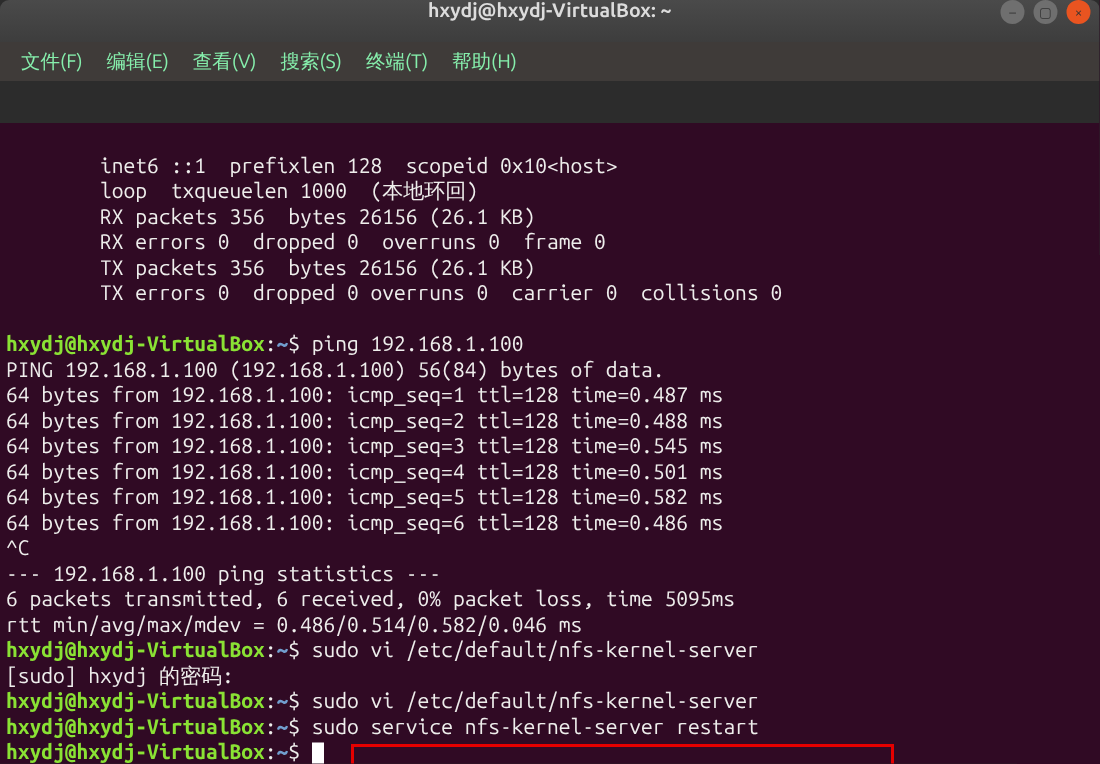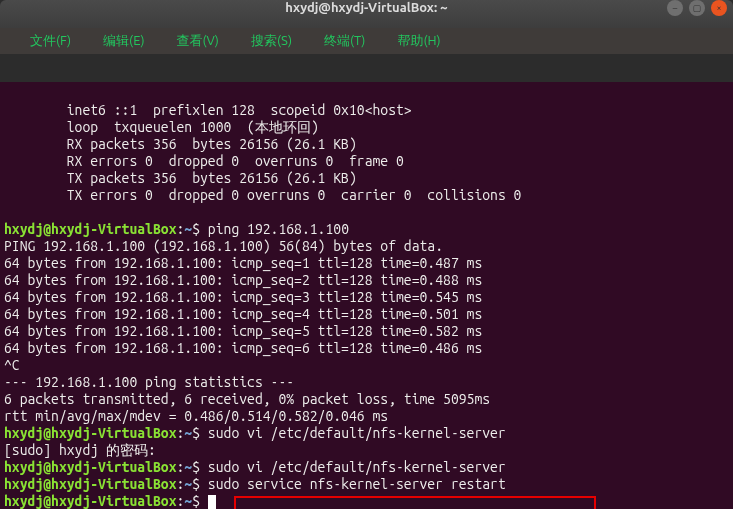--- a/index.html
+++ b/index.html
@@ -46,24 +46,23 @@
     .win-close { background: #e95420; }
     .menubar {
       background: #3f3b39;
       height: 26px;
       display: flex;
       align-items: center;
       padding-left: 8px;
       gap: 4px;
     }
     .menu-item {
-      color: #22c55e;
+      color: #86efac;
       font-size: 13px;
       padding: 2px 6px;
-      margin-left: 16px;
     }
     .terminal {
       background: #300a24;
       font-family: "Ubuntu Mono", "DejaVu Sans Mono", monospace;
       font-size: 14px;
       line-height: 17px;
       color: #ffffff;
       padding: 3px 4px 0 4px;
       height: 455px;
       white-space: pre;

